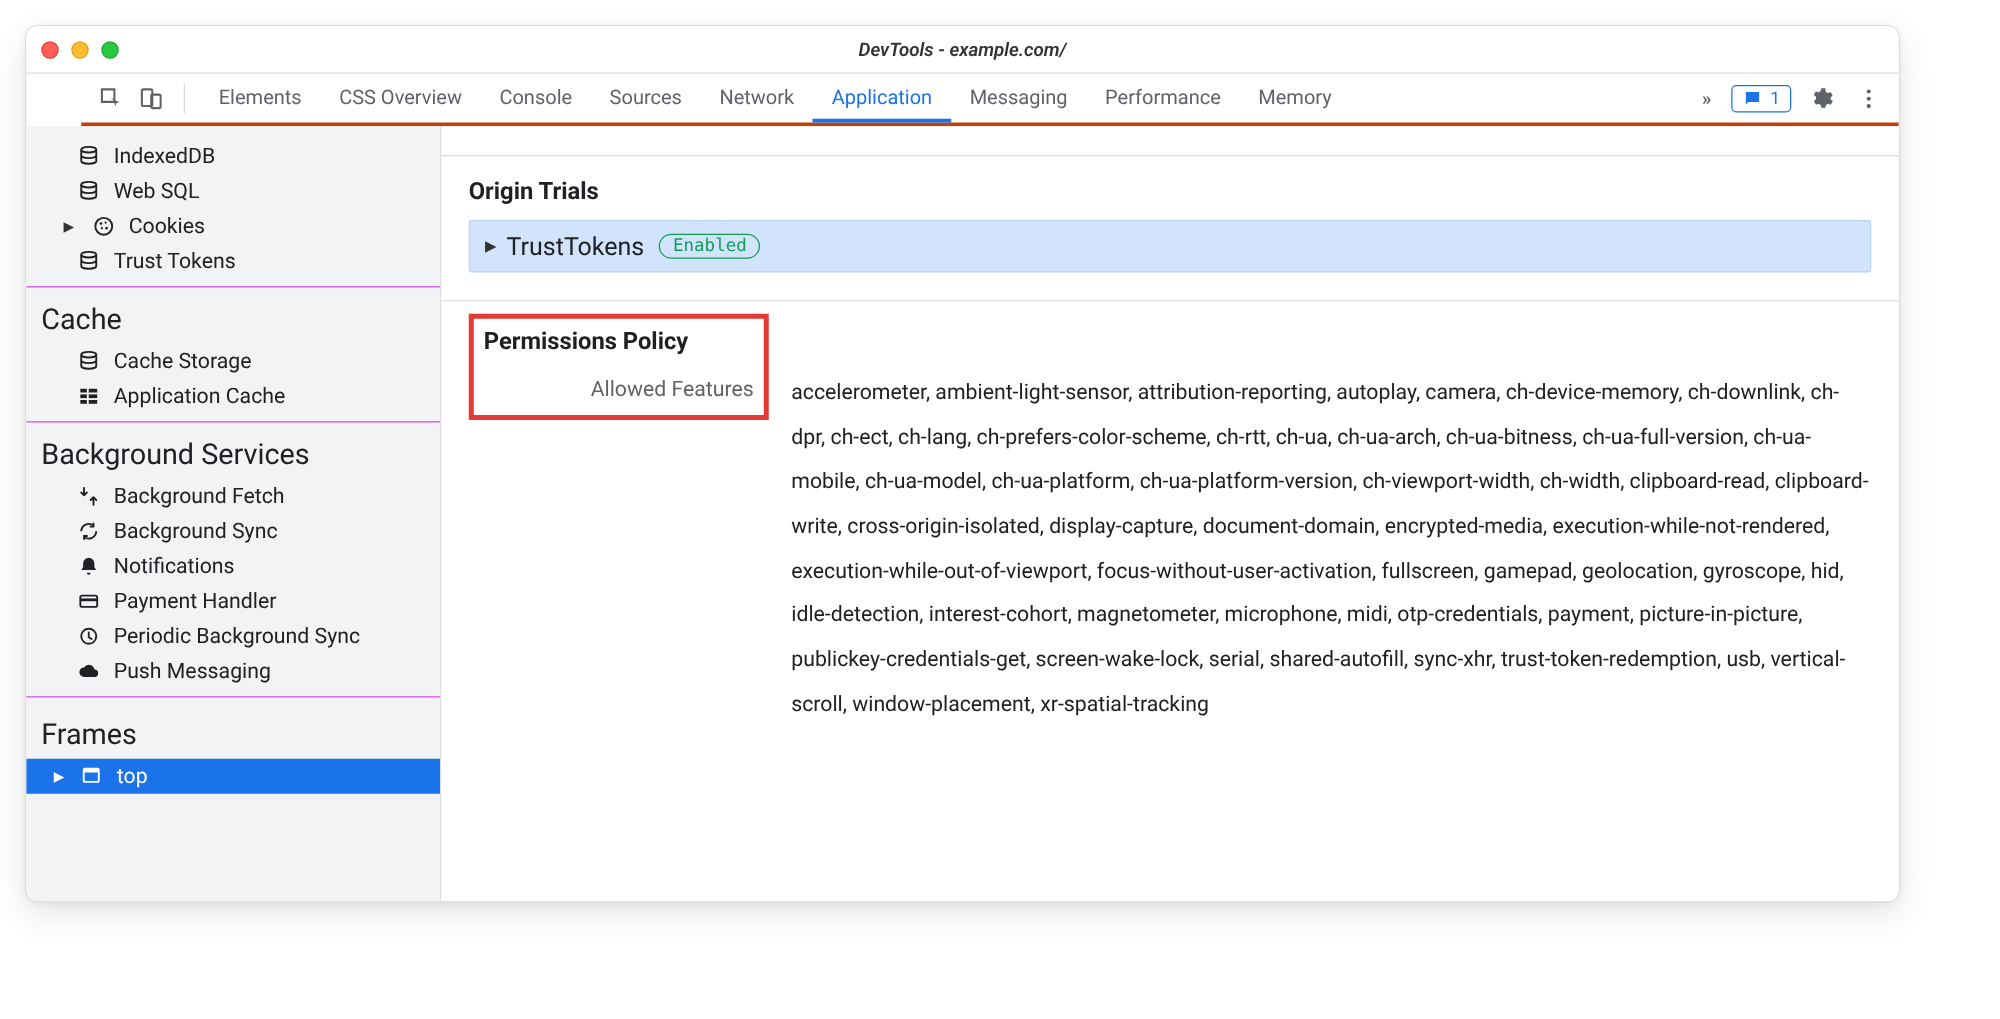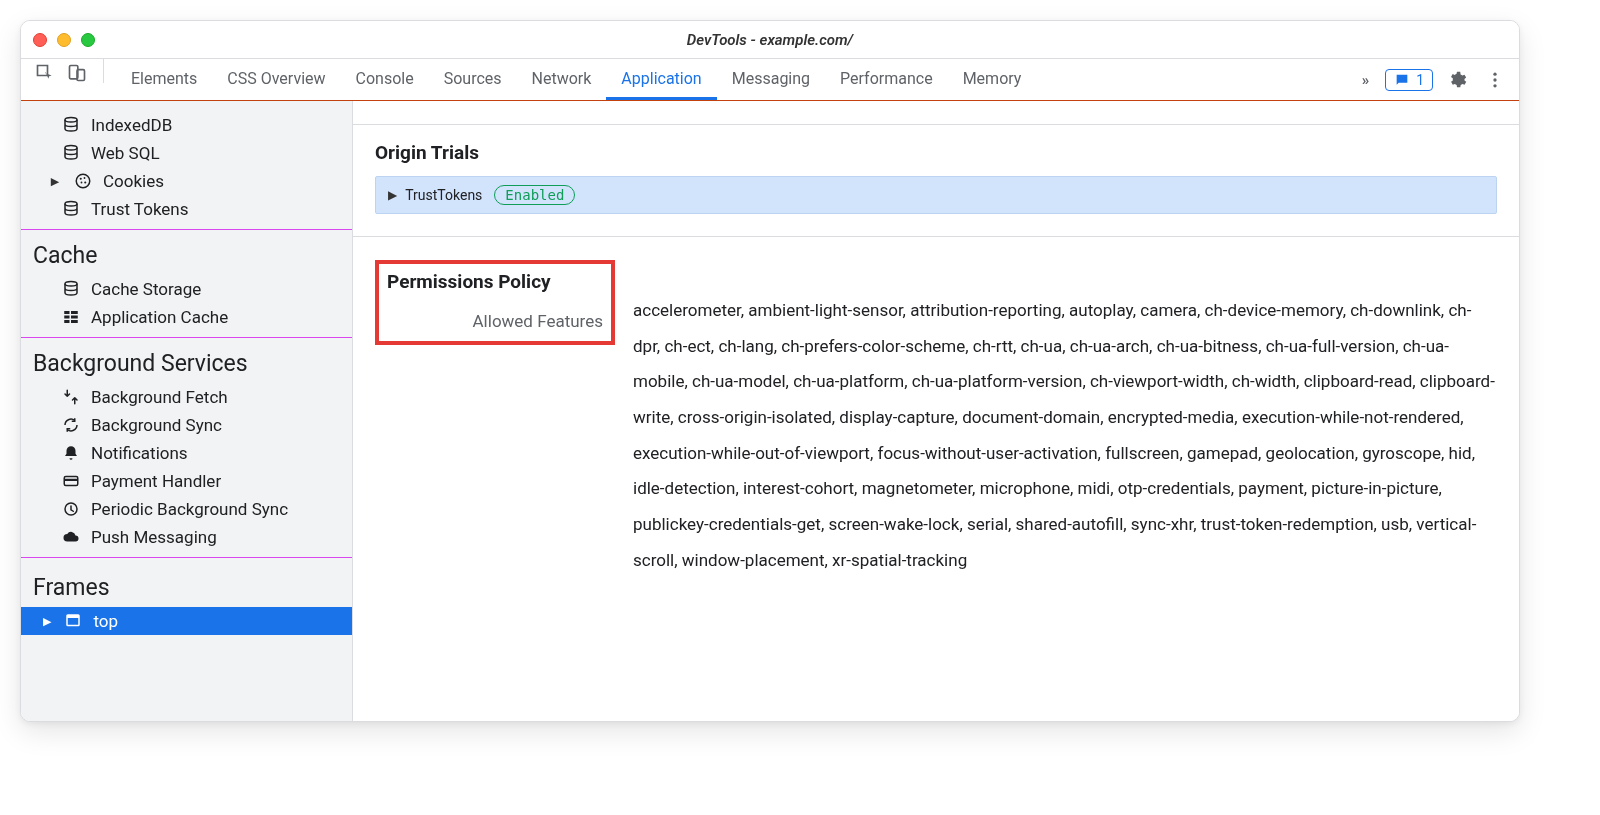--- a/index.html
+++ b/index.html
@@ -35,25 +35,27 @@
   .tl.yellow { background: #febc2e; border: 1px solid #dfa123; }
   .tl.green  { background: #28c840; border: 1px solid #1aab29; }
   .titlebar .title {
     position: absolute; left: 0; right: 0; text-align: center;
     font-size: 15px; font-weight: 600; color: #333; pointer-events: none; font-style: italic;
   }
 
   
   .toolbar {
     display: flex;
+    align-items: center;
     height: 42px;
     padding: 0 10px;
-    border-bottom: 1px solid #c2410c;
+    border-bottom: 3px solid #c2410c;
     background: #fff;
     gap: 4px;
+    margin-left: 44px;
   }
   .tb-icon {
     width: 28px; height: 28px;
     display: flex; align-items: center; justify-content: center;
     color: #5f6368; cursor: pointer;
     border-radius: 4px;
   }
   .tb-sep { width: 1px; height: 24px; background: #dadce0; margin: 0 8px; }
   .tabs { display: flex; align-items: stretch; height: 100%; gap: 0; }
   .tab {
@@ -111,21 +113,21 @@
   .section { padding: 16px 22px; }
   .section-title { font-size: 19px; font-weight: 700; color:#202124; margin-bottom: 12px; }
   .origin-row {
     background: #d2e3fc;
     border: 1px solid #bcd3f2;
     padding: 8px 12px;
     display: flex; align-items: center; gap: 8px;
     border-radius: 2px;
   }
   .origin-row .caret2 { font-size: 12px; color:#333; }
-  .origin-name { font-size: 14px; color:#202124; }
+  .origin-name { font-size: 20px; color:#202124; }
   .chip {
     border: 1.5px solid #0f9d58;
     color: #0f9d58;
     border-radius: 999px;
     padding: 1px 10px;
     font-family: ui-monospace, SFMono-Regular, Menlo, monospace;
     font-size: 14px;
     margin-left: 4px;
   }
   .hr-full { height: 1px; background:#dadce0; margin-top: 6px; }
@@ -136,21 +138,20 @@
     display:flex; flex-direction:column; align-items: flex-end;
     padding-top: 0;
   }
   .perm-right { flex: 1; padding-top: 46px; }
   .highlight-box {
     border: 4px solid #e53935;
     padding: 6px 8px 10px 8px;
     display:flex; flex-direction:column; align-items:flex-start;
     gap: 18px;
     width: 100%;
-    margin-top: 13px;
   }
   .perm-title { font-size: 19px; font-weight: 700; color:#202124; }
   .perm-sub { font-size: 17px; color:#5f6368; align-self:flex-end; }
   .features {
     font-size: 17px; color:#202124; line-height: 2.1;
   }
 
   
   svg { display:block; }
 </style>

